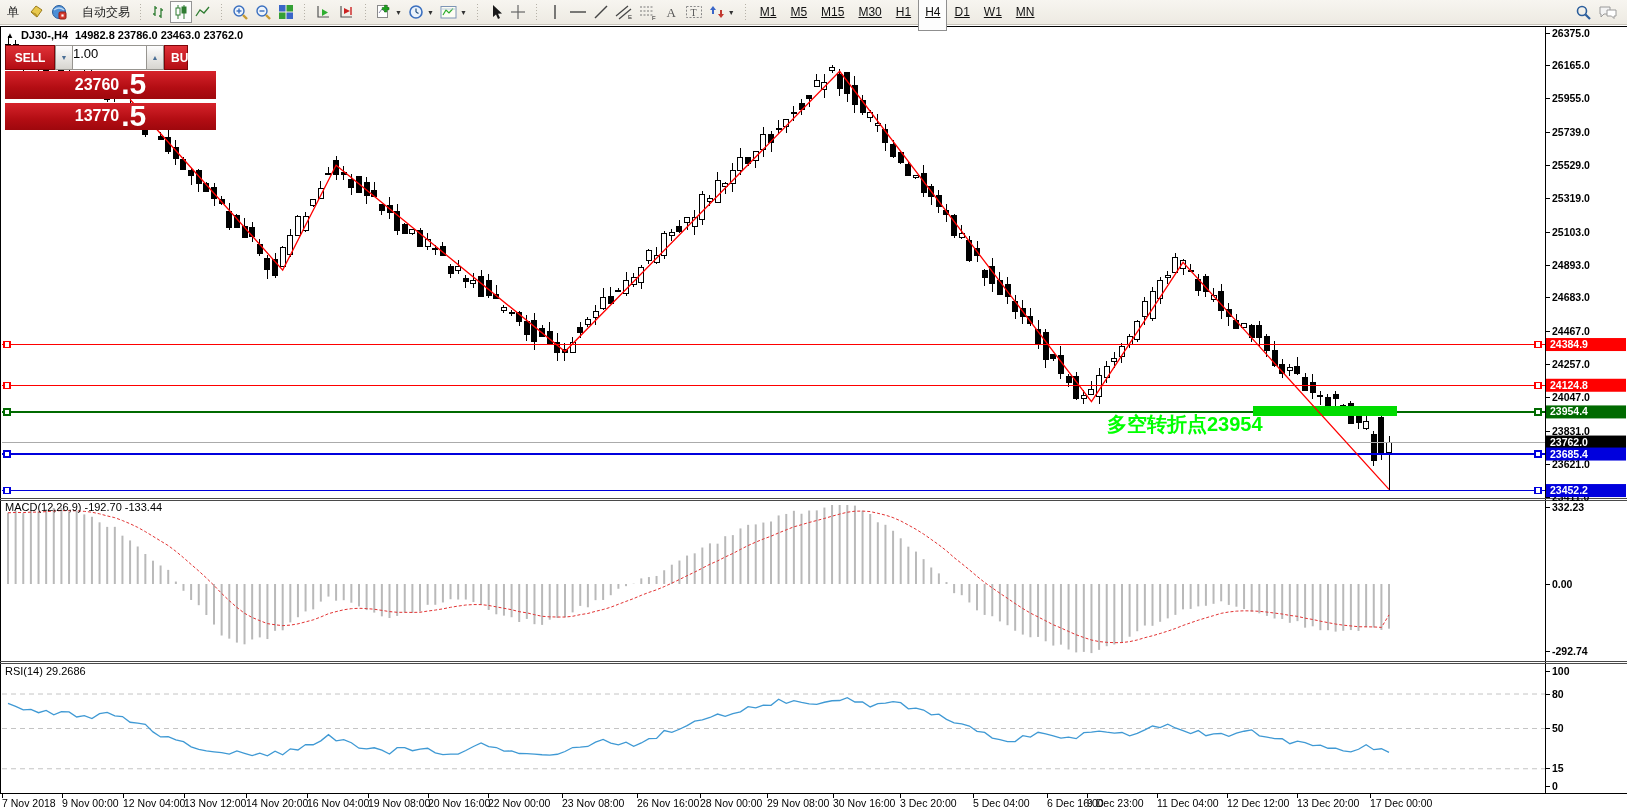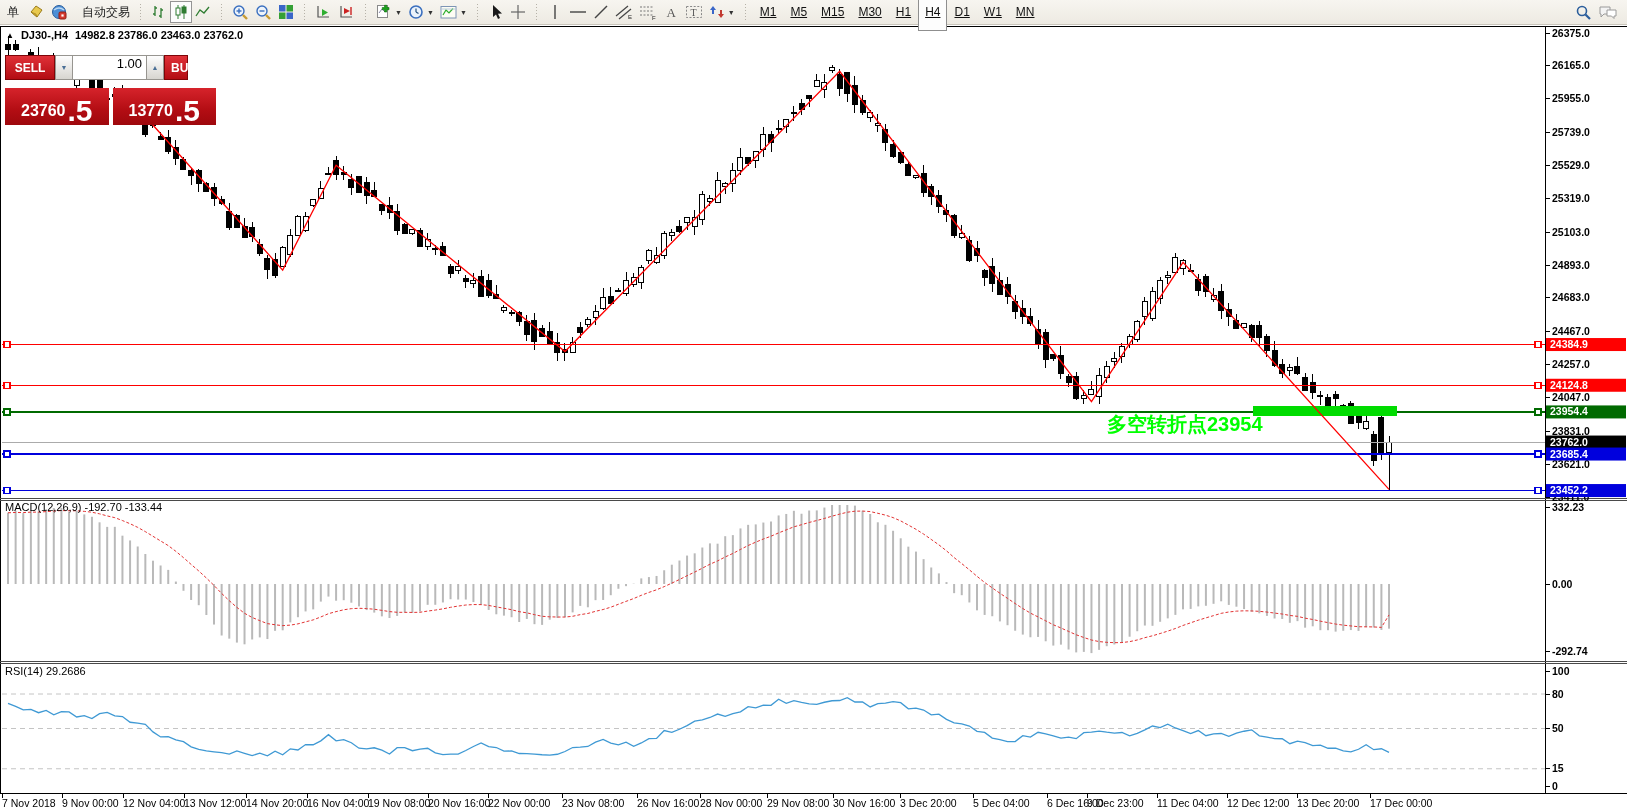--- a/index.html
+++ b/index.html
@@ -16,30 +16,30 @@
   .grip{width:7px;height:18px;margin:0 4px;background:repeating-linear-gradient(to bottom,#b6b2a8 0 1px,transparent 1px 3px);
     background-size:1px 16px;background-repeat:no-repeat;background-position:center;}
   .tf{font:12px "Liberation Sans",sans-serif;padding:11px 6px;border:1px solid transparent;background:transparent;color:#111;text-decoration:underline;}
   .tf.active{border:1px solid #8f8f8f;background:#fdfdfd;}
   .spacer{flex:1;}
   
   #chart-svg{position:absolute;left:0;top:0;z-index:5;}
   #chart-title{position:absolute;left:6px;top:29px;z-index:20;font:bold 11px "Liberation Sans",sans-serif;color:#000;
     display:flex;align-items:center;gap:7px;}
   #chart-title .tri{font-size:8px;}
-  #trade-panel{position:absolute;left:5px;top:55px;width:211px;z-index:25;}
+  #trade-panel{position:absolute;left:5px;top:45px;width:211px;z-index:25;}
   .tp-row1{display:flex;height:25px;}
   .tp-redbtn{background:linear-gradient(#e03138,#b30d13);color:#fff;font:bold 12px "Liberation Sans",sans-serif;
     border:1px solid #7e0508;}
   .tp-sell{width:50px;}
   .tp-buy{width:24px;}
   .tp-step{width:18px;background:linear-gradient(#fdfdfd,#d7d5d0);border:1px solid #979590;color:#4a6f96;font-size:7px;padding:0;}
-  .tp-vol{width:69px;text-align:right;font:13px "Liberation Sans",sans-serif;border:1px solid #979590;border-left:none;
+  .tp-vol{width:69px;font:13px "Liberation Sans",sans-serif;border:1px solid #979590;border-left:none;
     border-right:none;padding:0 4px 8px 0;outline:none;}
-  .tp-row2{display:flex;height:37px;margin-top:8px;gap:4px;}
+  .tp-row2{display:flex;height:37px;margin-top:1px;gap:4px;flex-direction:column;}
   .tp-big{flex:1;border:none;background:linear-gradient(180deg,#d6232b 0%,#b30d13 60%,#9e080d 100%);
     color:#fff;display:flex;align-items:flex-end;justify-content:center;padding:0 0 2px 0;}
   .big-int{font:bold 16px "Liberation Sans",sans-serif;line-height:1;padding-bottom:4px;}
   .big-frac{font:bold 30px "Liberation Sans",sans-serif;line-height:.85;margin-left:2px;}
   
   svg.ic{display:block;}
 </style>
 </head>
 <body>
 

